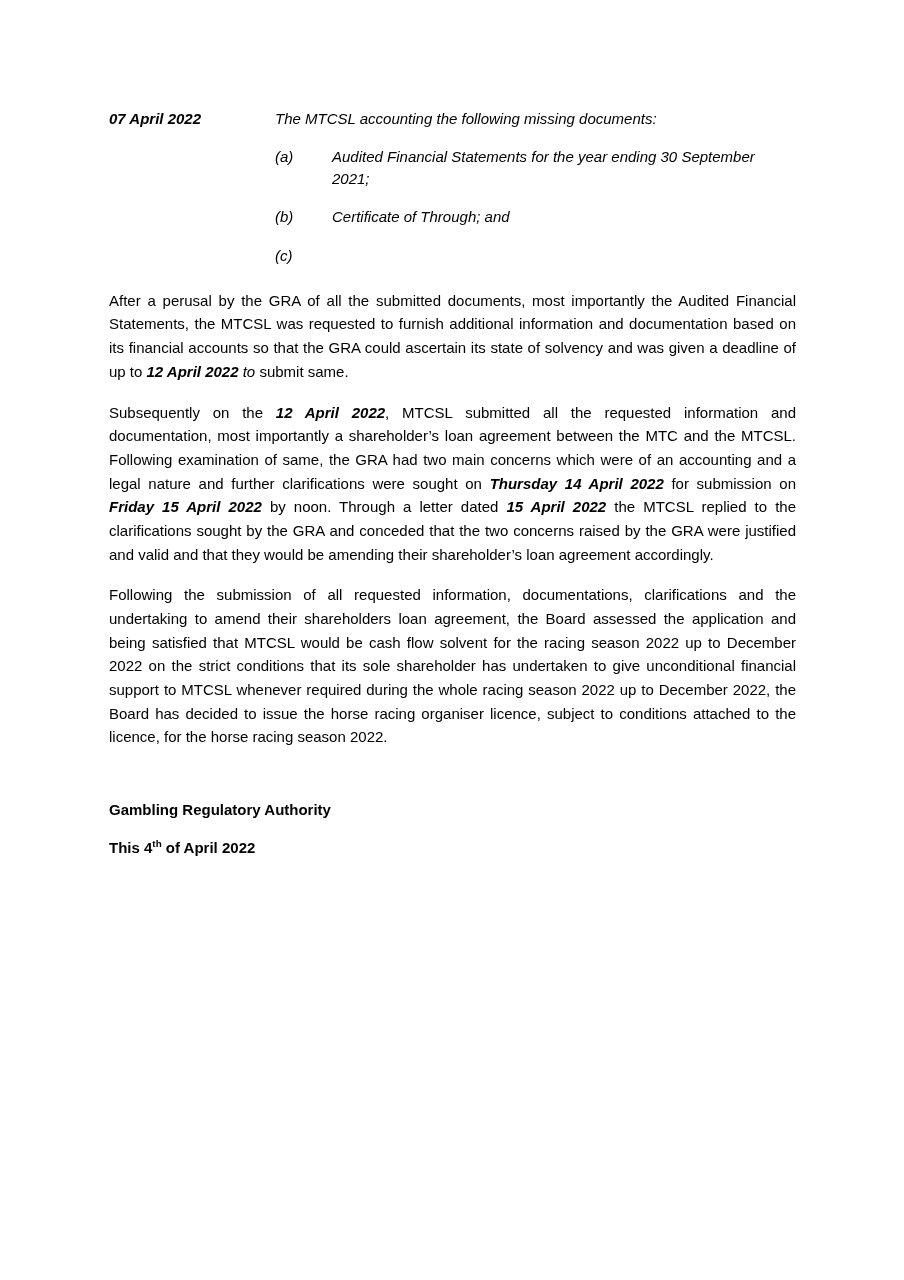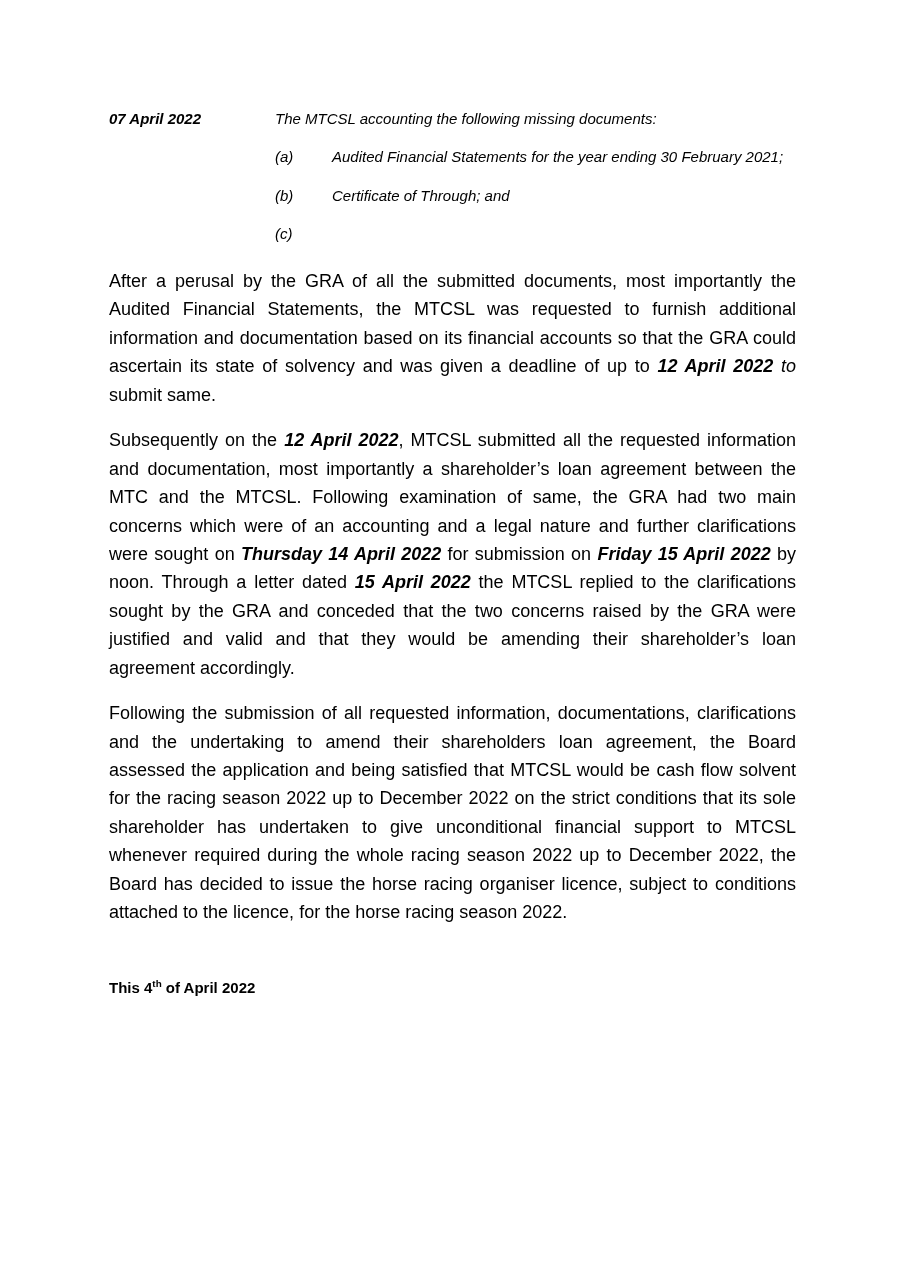--- a/index.html
+++ b/index.html
@@ -63,21 +63,21 @@
   .list-marker {
     width: 57px;
     flex: 0 0 57px;
   }
   .list-text {
     flex: 1 1 auto;
   }
 
   
   p.body {
-    font-size: 18px;
+    font-size: 15px;
     line-height: 1.58;
     text-align: justify;
     margin: 0 0 17px 0;
   }
   p.body.first { margin-top: 22px; }
   b.bi { font-weight: bold; font-style: italic; }
   i.it { font-style: italic; }
 
   
   .sig {
@@ -97,34 +97,35 @@
 <div class="page">
   <div class="content">
 
     <div class="date-row">
       <div class="date-label">07 April 2022</div>
       <div class="date-text">The MTCSL accounting the following missing documents:</div>
     </div>
 
     <div class="list-item">
       <span class="list-marker">(a)</span>
-      <span class="list-text">Audited Financial Statements for the year ending 30 February 2021;</span>
+      <span class="list-text">Audited Financial Statements for the year ending 30 September 2021;</span>
     </div>
     <div class="list-item">
       <span class="list-marker">(b)</span>
       <span class="list-text">Certificate of Through; and</span>
     </div>
     <div class="list-item">
       <span class="list-marker">(c)</span>
     </div>
 
     <p class="body first"><span>After a perusal by the GRA of all the submitted documents, most importantly the Audited Financial Statements, the MTCSL was requested to furnish additional information and documentation based on its financial accounts so that the GRA could ascertain its state of solvency and was given a deadline of up to </span><b class="bi">12 April 2022</b><i class="it"> to</i><span> submit same.</span></p>
 
     <p class="body"><span>Subsequently on the </span><b class="bi">12 April 2022</b><span>, MTCSL submitted all the requested information and documentation, most importantly a shareholder’s loan agreement between the MTC and the MTCSL. Following examination of same, the GRA had two main concerns which were of an accounting and a legal nature and further clarifications were sought on </span><b class="bi">Thursday 14 April 2022</b><span> for submission on </span><b class="bi">Friday 15 April 2022</b><span> by noon. Through a letter dated </span><b class="bi">15 April 2022</b><span> the MTCSL replied to the clarifications sought by the GRA and conceded that the two concerns raised by the GRA were justified and valid and that they would be amending their shareholder’s loan agreement accordingly.</span></p>
 
     <p class="body">Following the submission of all requested information, documentations, clarifications and the undertaking to amend their shareholders loan agreement, the Board assessed the application and being satisfied that MTCSL would be cash flow solvent for the racing season 2022 up to December 2022 on the strict conditions that its sole shareholder has undertaken to give unconditional financial support to MTCSL whenever required during the whole racing season 2022 up to December 2022, the Board has decided to issue the horse racing organiser licence, subject to conditions attached to the licence, for the horse racing season 2022.</p>
 
     <div class="sig">
+      <div class="sig-line">Gambling Regulatory Authority</div>
       <div class="sig-line"><span>This 4</span><sup>th</sup><span> of April 2022</span></div>
     </div>
 
   </div>
 </div>
 
 </body></html>

